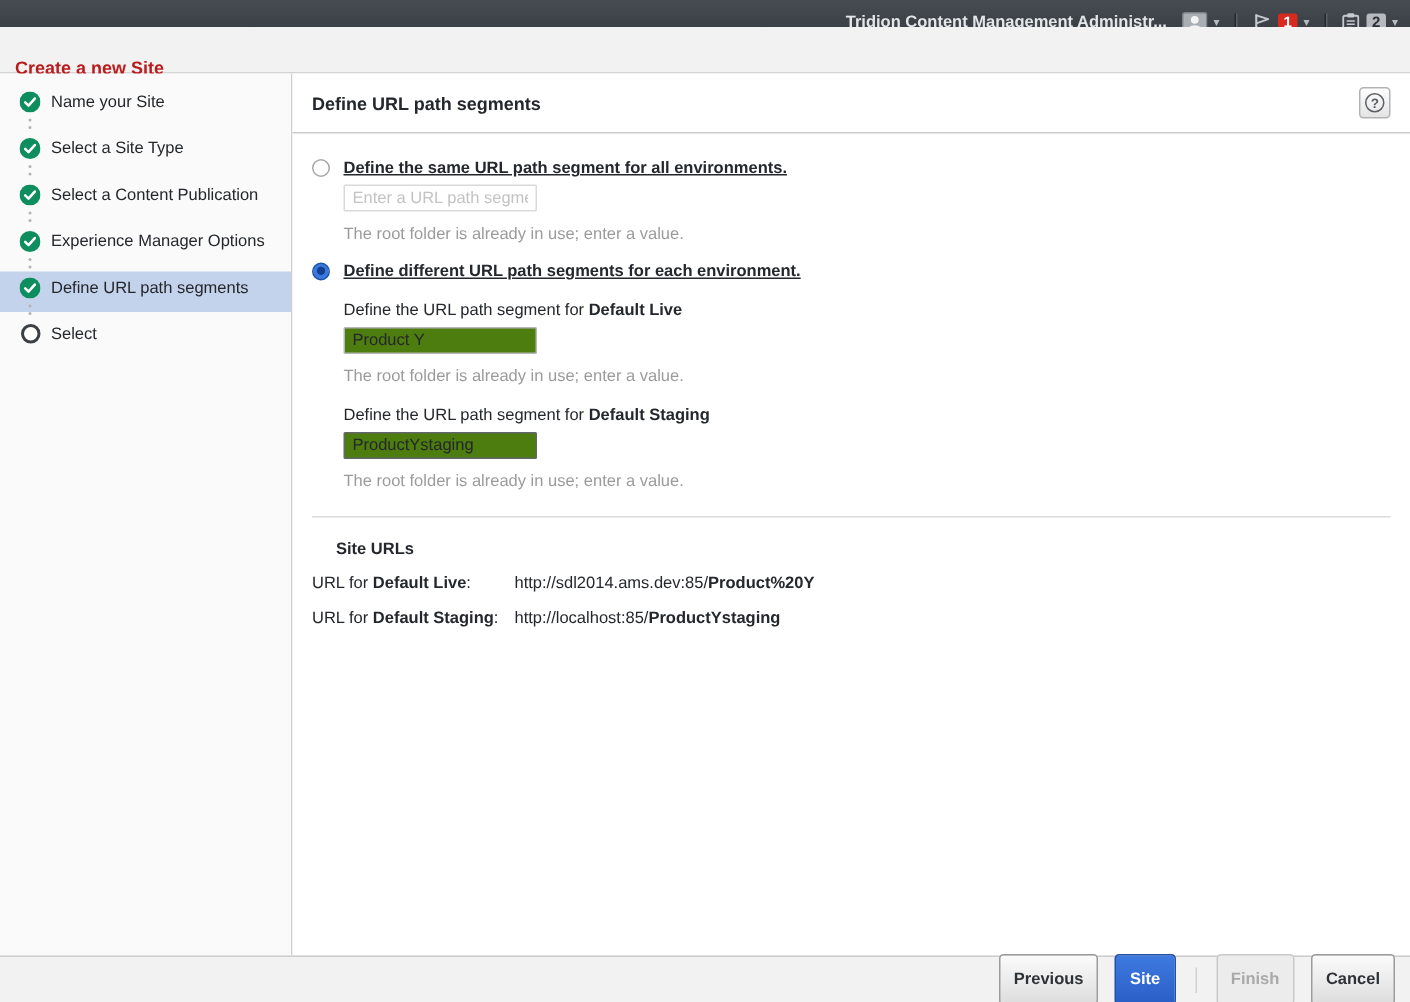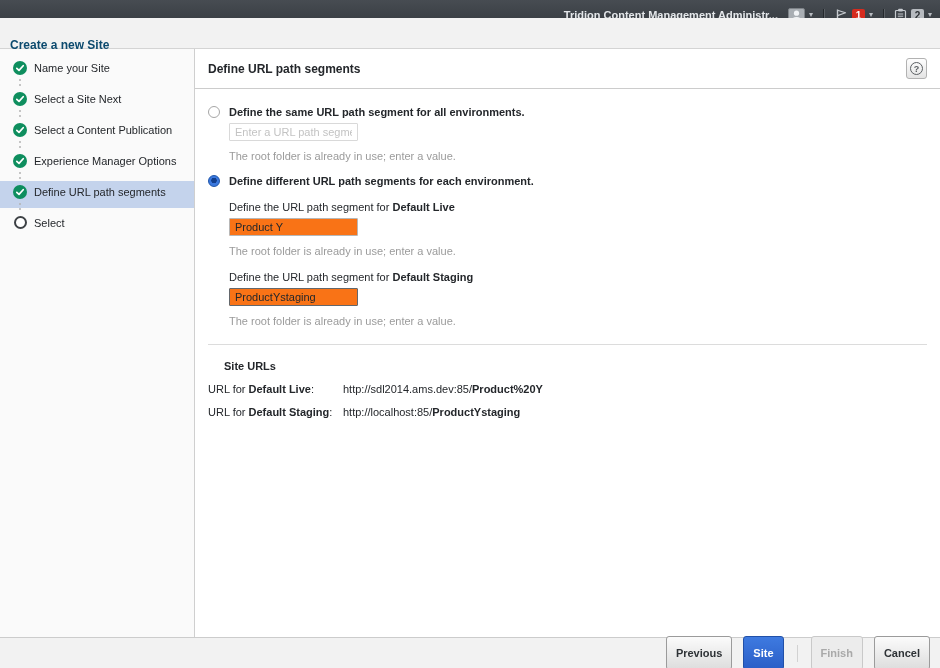--- a/index.html
+++ b/index.html
@@ -35,21 +35,21 @@
     border-radius: 2px; padding: 0 3px;
   }
   .tb-svg { display: block; }
 
   
   .dialog-titlebar {
     position: absolute; top: 18px; left: 0; right: 0; height: 31px;
     background: #f2f2f2; border-bottom: 1px solid #d4d4d4;
     display: flex; align-items: center; padding-left: 10px;
   }
-  .dialog-title { font-weight: bold; font-size: 12px; color: #0c4a6e; margin-top: 24px; }
+  .dialog-title { font-weight: bold; font-size: 12px; color: #b91c1c; margin-top: 24px; }
 
   
   .wizard { position: absolute; top: 49px; bottom: 31px; left: 0; right: 0; display: flex; }
 
   
   .sidebar {
     width: 195px; flex: none; background: #fafafa;
     border-right: 1px solid #cfcfcf; padding-top: 8px;
   }
   .step-item { height: 31px; cursor: pointer; }
@@ -74,36 +74,36 @@
     background: linear-gradient(#fefefe, #e4e4e4);
     display: flex; align-items: center; justify-content: center; cursor: pointer;
   }
   .help-glyph {
     width: 13px; height: 13px; border: 1px solid #5c6064; border-radius: 50%;
     color: #5c6064; font-size: 9px; font-weight: bold;
     display: flex; align-items: center; justify-content: center;
   }
 
   .main-body { padding: 9px 13px 0 13px; }
-  .radio-row { display: flex; align-items: flex-start; gap: 9px; margin-top: 8px; }
+  .radio-row { display: flex; align-items: flex-start; gap: 9px; margin-top: 8px; text-decoration: underline; }
   .radio-row.second { margin-top: 13px; }
   .radio { width: 12px; height: 12px; border-radius: 50%; flex: none; }
   .radio.off { border: 1px solid #a6a6a6; background: #fff; }
   .radio.on {
     border: 1px solid #1d54aa;
     background: radial-gradient(circle at 50% 45%, #123f8f 0 2.5px, #3a78de 3px);
   }
   .radio-label { font-weight: bold; }
   .indent { margin-left: 21px; }
   .text-input {
     display: block; width: 129px; height: 18px;
     border: 1px solid #b7b7b7; border-radius: 1px;
     padding: 0 5px; margin-top: 5px;
     font-family: "Liberation Sans", sans-serif; font-size: 11px; color: #24272b;
-    background: #f97316;
+    background: #4d7c0f;
   }
   .text-input:disabled { border-color: #d9d9d9; background: #fff; color: #c3c3c3; }
   .text-input::placeholder { color: #c3c3c3; }
   .text-input.focused { border-color: #63676c; }
   .hint { color: #9b9b9b; margin-top: 9px; }
   .field-label { margin-top: 14px; }
   .field-label b, .url-label b, .url-value b { font-weight: bold; }
   .sep { border: none; border-top: 1px solid #dcdcdc; margin-top: 17px; }
   .section-heading { font-weight: bold; margin-top: 15px; margin-left: 16px; }
   .url-row { display: flex; margin-top: 11px; }
@@ -196,21 +196,21 @@
     </div>
 
     <div class="step-item">
       <div class="step-row">
         <span class="step-icon">
           <svg width="14" height="14" viewBox="0 0 14 14">
               <circle cx="7" cy="7" r="7" fill="#0e8e5e"></circle>
               <path d="M3.8 7.3 L6 9.4 L10.2 4.7" stroke="#fff" stroke-width="1.7" fill="none" stroke-linecap="round" stroke-linejoin="round"></path>
             </svg>
         </span>
-        <span class="step-label">Select a Site Next</span>
+        <span class="step-label">Select a Site Type</span>
       </div>
       <div class="connector">
           <i class="dot"></i>
           <i class="dot"></i>
         </div>
     </div>
 
     <div class="step-item">
       <div class="step-row">
         <span class="step-icon">

